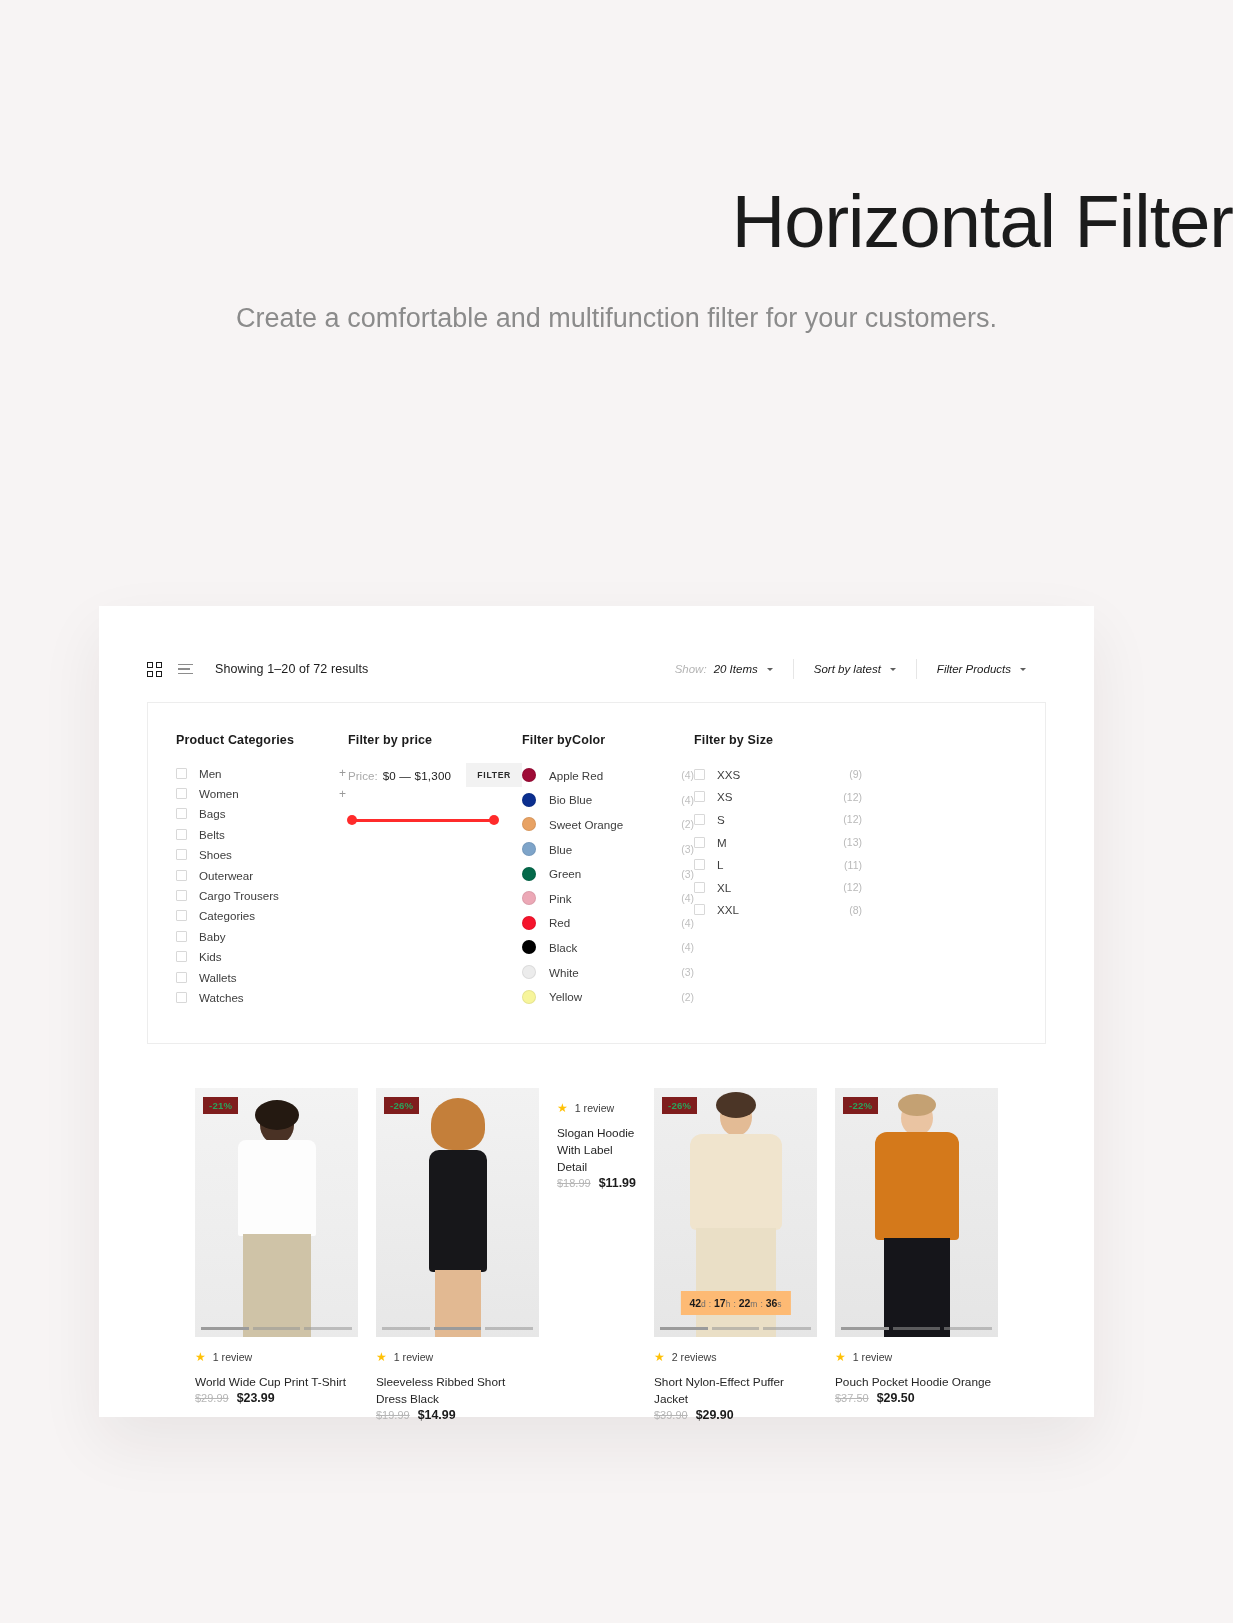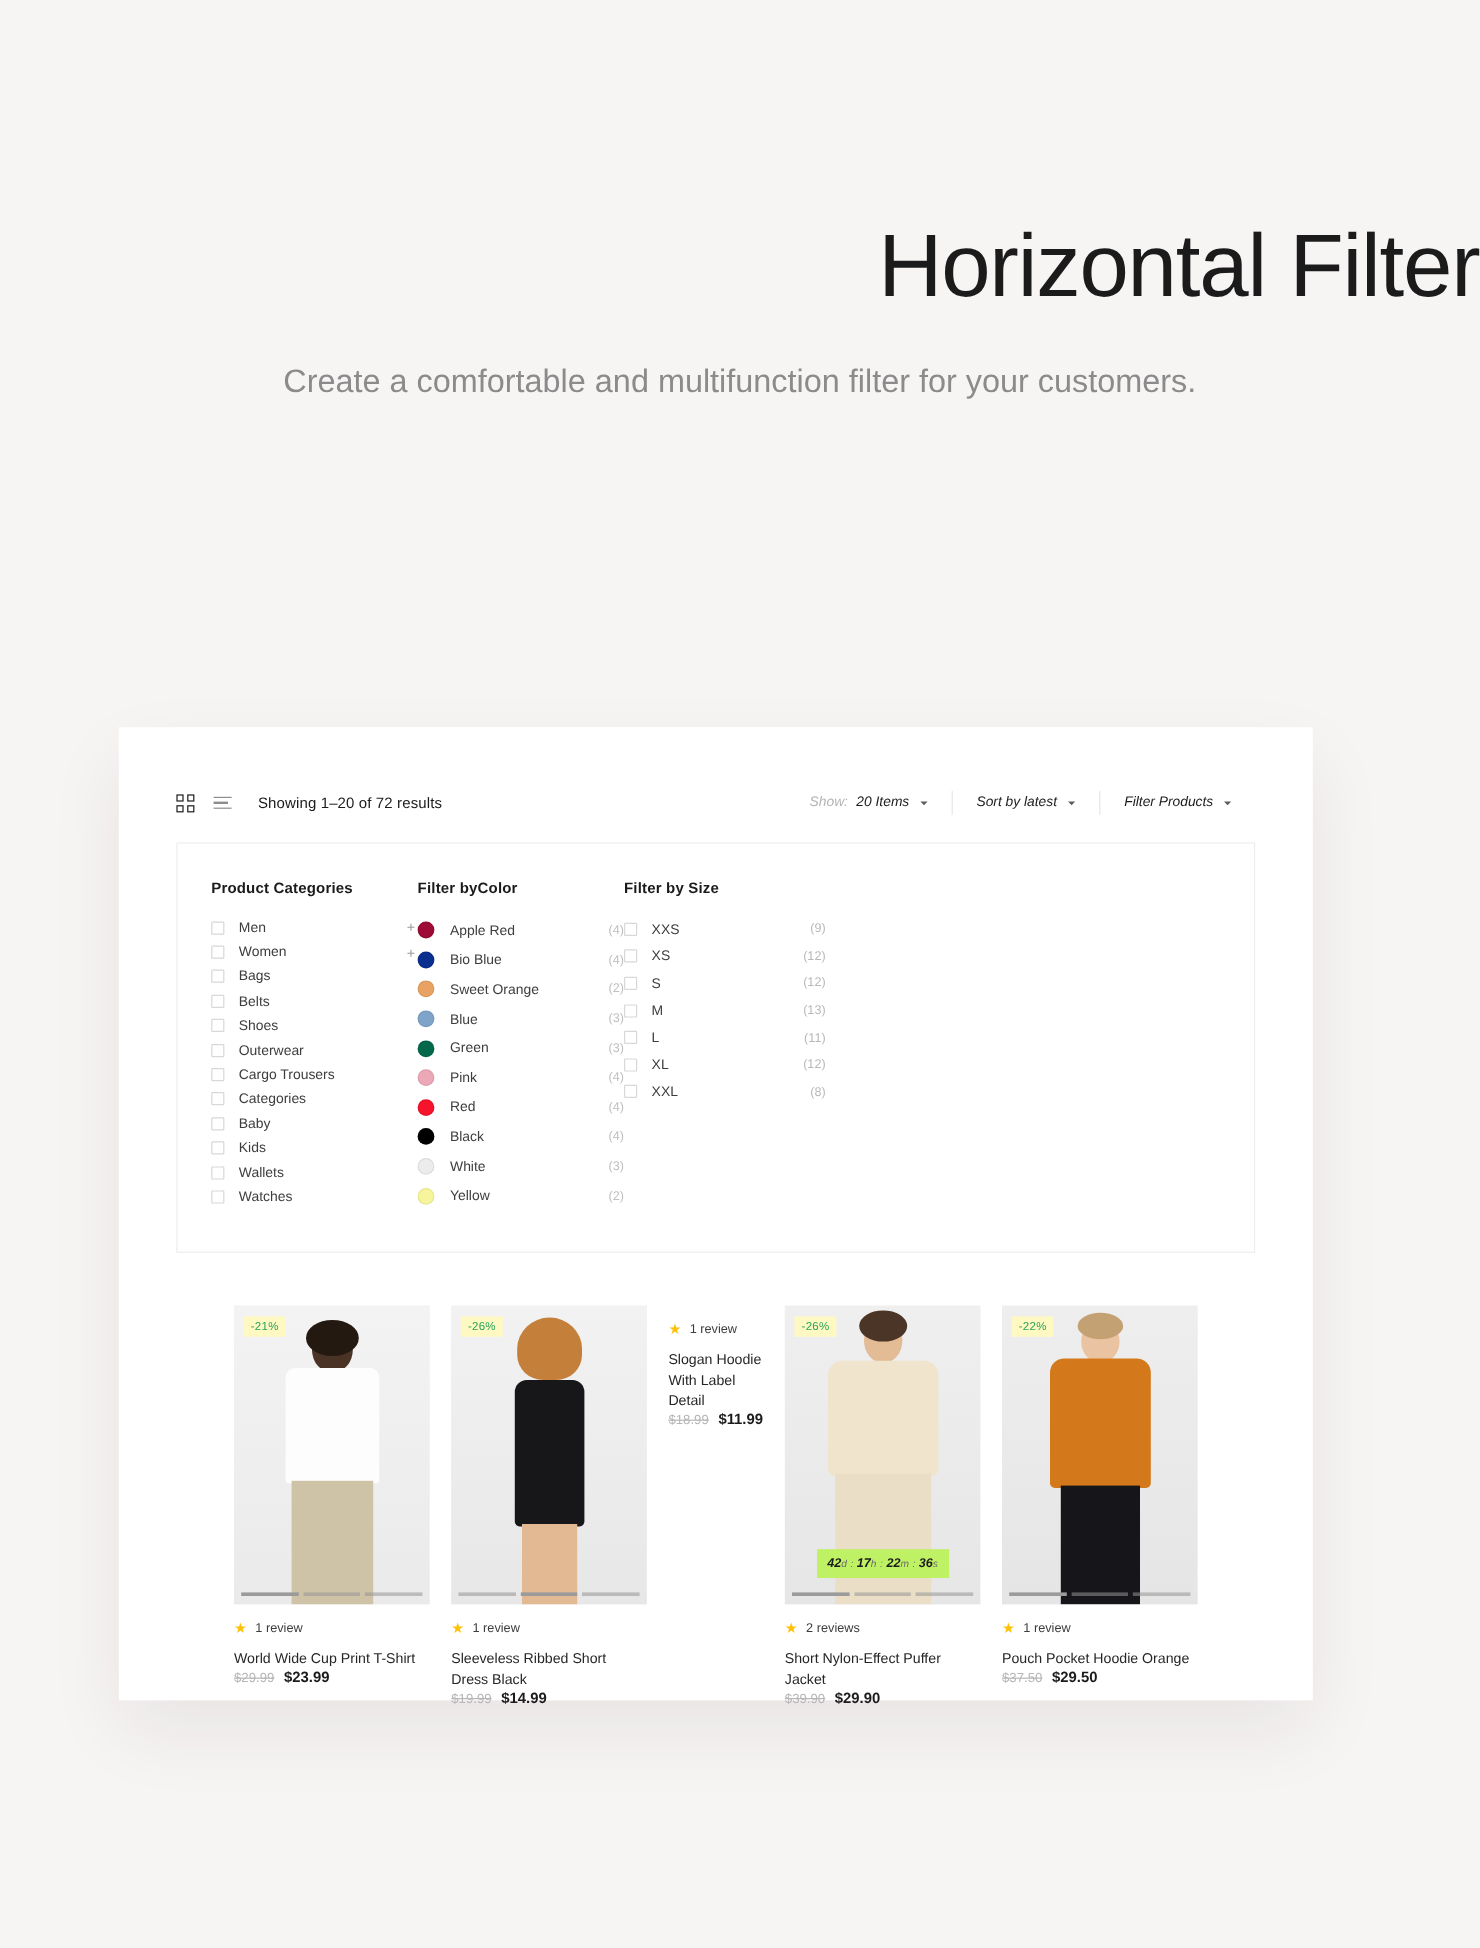--- a/index.html
+++ b/index.html
@@ -165,40 +165,39 @@
   .card-media {
     position: relative;
     width: 163px;
     height: 249px;
     overflow: hidden;
     background: #efefef;
   }
   .badge {
     position: absolute;
     left: 8px; top: 9px;
-    background: #fef9c3;
+    background: #7f1d1d;
     color: #2aa35b;
     font-size: 9.6px;
-    font-weight: 400;
+    font-weight: 700;
     padding: 3px 6px;
     z-index: 3;
     letter-spacing: .2px;
   }
   .countdown {
     position: absolute;
     left: 50%; transform: translateX(-50%);
     bottom: 22px;
-    background: #bef264;
+    background: #fdba74;
     padding: 6px 9px;
     font-size: 10.5px;
     font-weight: 700;
     color: #1b1b1b;
     white-space: nowrap;
     z-index: 3;
-    font-style: italic;
   }
   .countdown span.u { font-weight: 400; font-size: 8.5px; color: #6d6d6d; }
   .thumbs {
     position: absolute;
     left: 6px; right: 6px; bottom: 7px;
     display: flex; gap: 4px; z-index: 3;
   }
   .thumbs i { flex: 1; height: 2.6px; background: rgba(150,150,150,.55); display: block; }
   .thumbs i.on { background: #9b9b9b; }
 
@@ -321,20 +320,33 @@
                 <span class="cb"></span>
                 <span class="lbl">Wallets</span>
               </div>
             <div class="cb-row">
                 <span class="cb"></span>
                 <span class="lbl">Watches</span>
               </div>
           </div>
         </div>
 
+        <div class="fcol fcol-price">
+          <div class="fcol-title">Filter by price</div>
+          <div class="price-line">
+            <span class="price-label">Price:</span>
+            <span class="price-val">$0 — $1,300</span>
+            <button class="filter-btn">FILTER</button>
+          </div>
+          <div class="slider-wrap">
+            <div class="slider-track" style="background: rgb(255, 43, 43);"></div>
+            <div class="slider-handle sh-left" style="background: rgb(255, 43, 43);"></div>
+            <div class="slider-handle sh-right" style="background: rgb(255, 43, 43);"></div>
+          </div>
+        </div>
 
         <div class="fcol fcol-color">
           <div class="fcol-title">Filter byColor</div>
           <div>
             <div class="color-row">
                 <span class="swatch ring" style="background: rgb(158, 11, 54);"></span>
                 <span>Apple Red</span>
                 <span class="cnt">(4)</span>
               </div>
             <div class="color-row">

